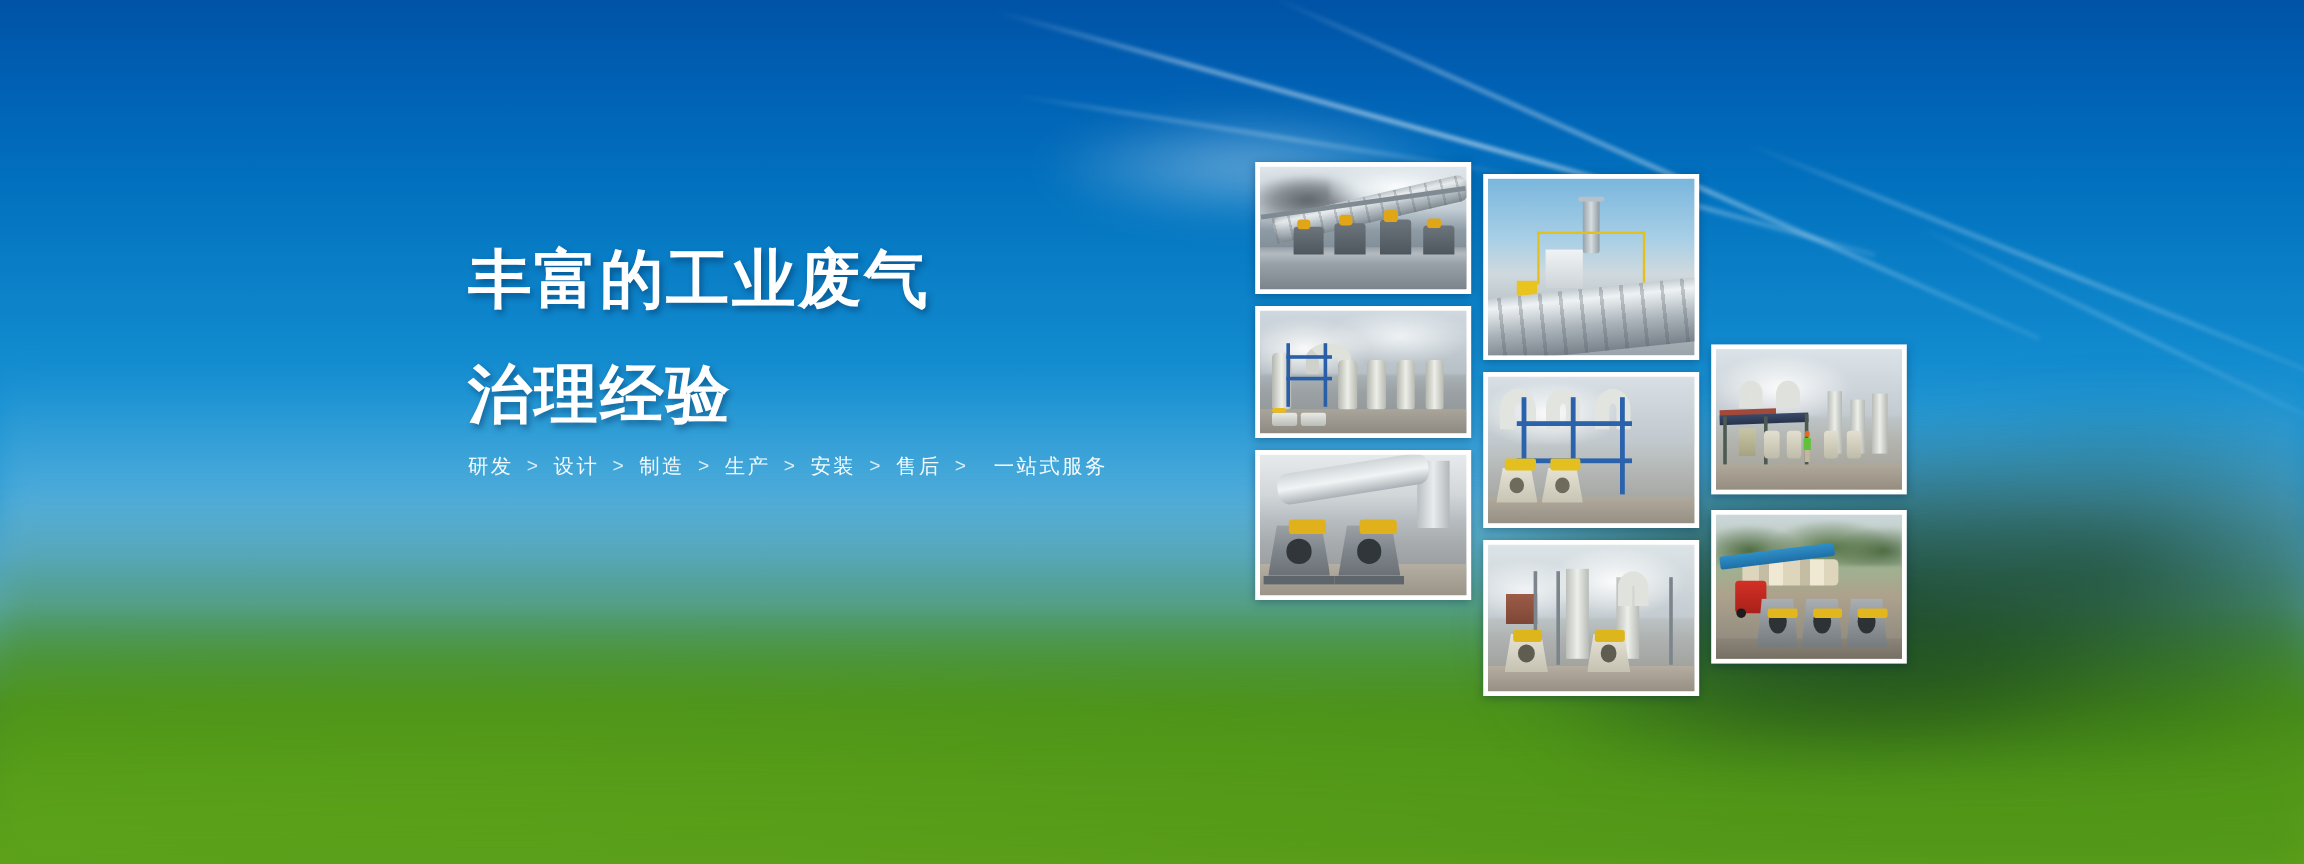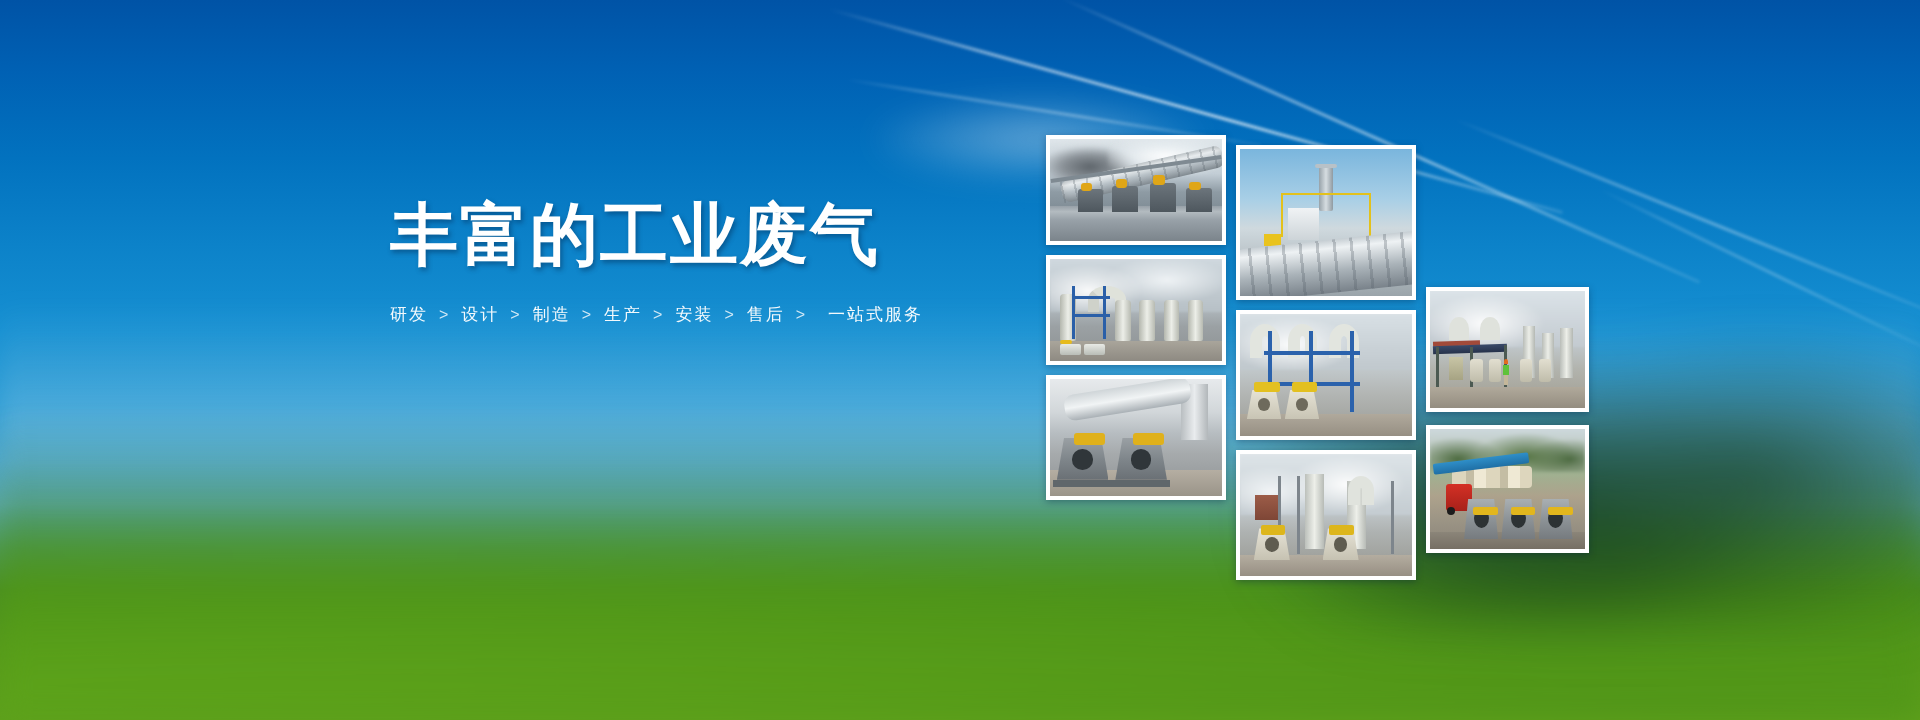--- a/index.html
+++ b/index.html
@@ -78,42 +78,41 @@
     position:absolute; left:870px; top:90px; width:420px; height:90px;
     background:radial-gradient(60% 70% at 40% 55%, rgba(255,255,255,.40) 0%, rgba(255,255,255,0) 70%);
     filter:blur(16px); pointer-events:none;
   }
 
   
   .copy{ position:absolute; left:390px; top:186px; width:640px; }
 
   .headline{
     color:#ffffff;
-    font-size:68px;
+    font-size:53px;
     line-height:96px;
     font-weight:bold;
     letter-spacing:2px;
     text-shadow:2px 3px 5px rgba(0,40,80,.45);
     white-space:nowrap;
   }
   .headline .l2{ display:block; }
 
   .subtitle{
     margin-top:62px;
     color:#ffffff;
     font-size:40px;
     line-height:50px;
     letter-spacing:3px;
     font-weight:400;
     text-shadow:1px 2px 4px rgba(0,50,70,.30);
     white-space:nowrap;
   }
 
   .process{
-    margin-top:22px;
     display:flex;
     align-items:center;
     color:#ffffff;
     font-size:17px;
     line-height:22px;
     letter-spacing:2px;
     opacity:.95;
     white-space:nowrap;
   }
   .process .step{ }
@@ -312,20 +311,21 @@
   <div class="cloudwisp"></div>
   <div class="contrail c1"></div>
   <div class="contrail c2"></div>
   <div class="contrail c3"></div>
   <div class="contrail c4"></div>
   <div class="contrail c5"></div>
 
   <div class="copy">
     <div class="headline">
       <span class="l1">丰富的工业废气</span>
+      <span class="l2">治理经验</span>
     </div>
 
 
     <div class="process">
       <span class="step">研发</span>
       <span class="sep">&gt;</span>
       <span class="step">设计</span>
       <span class="sep">&gt;</span>
       <span class="step">制造</span>
       <span class="sep">&gt;</span>

